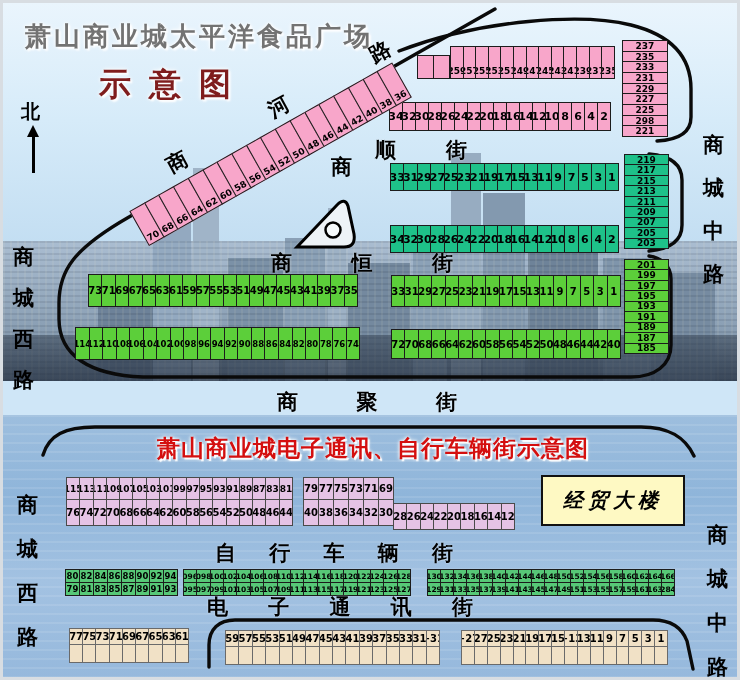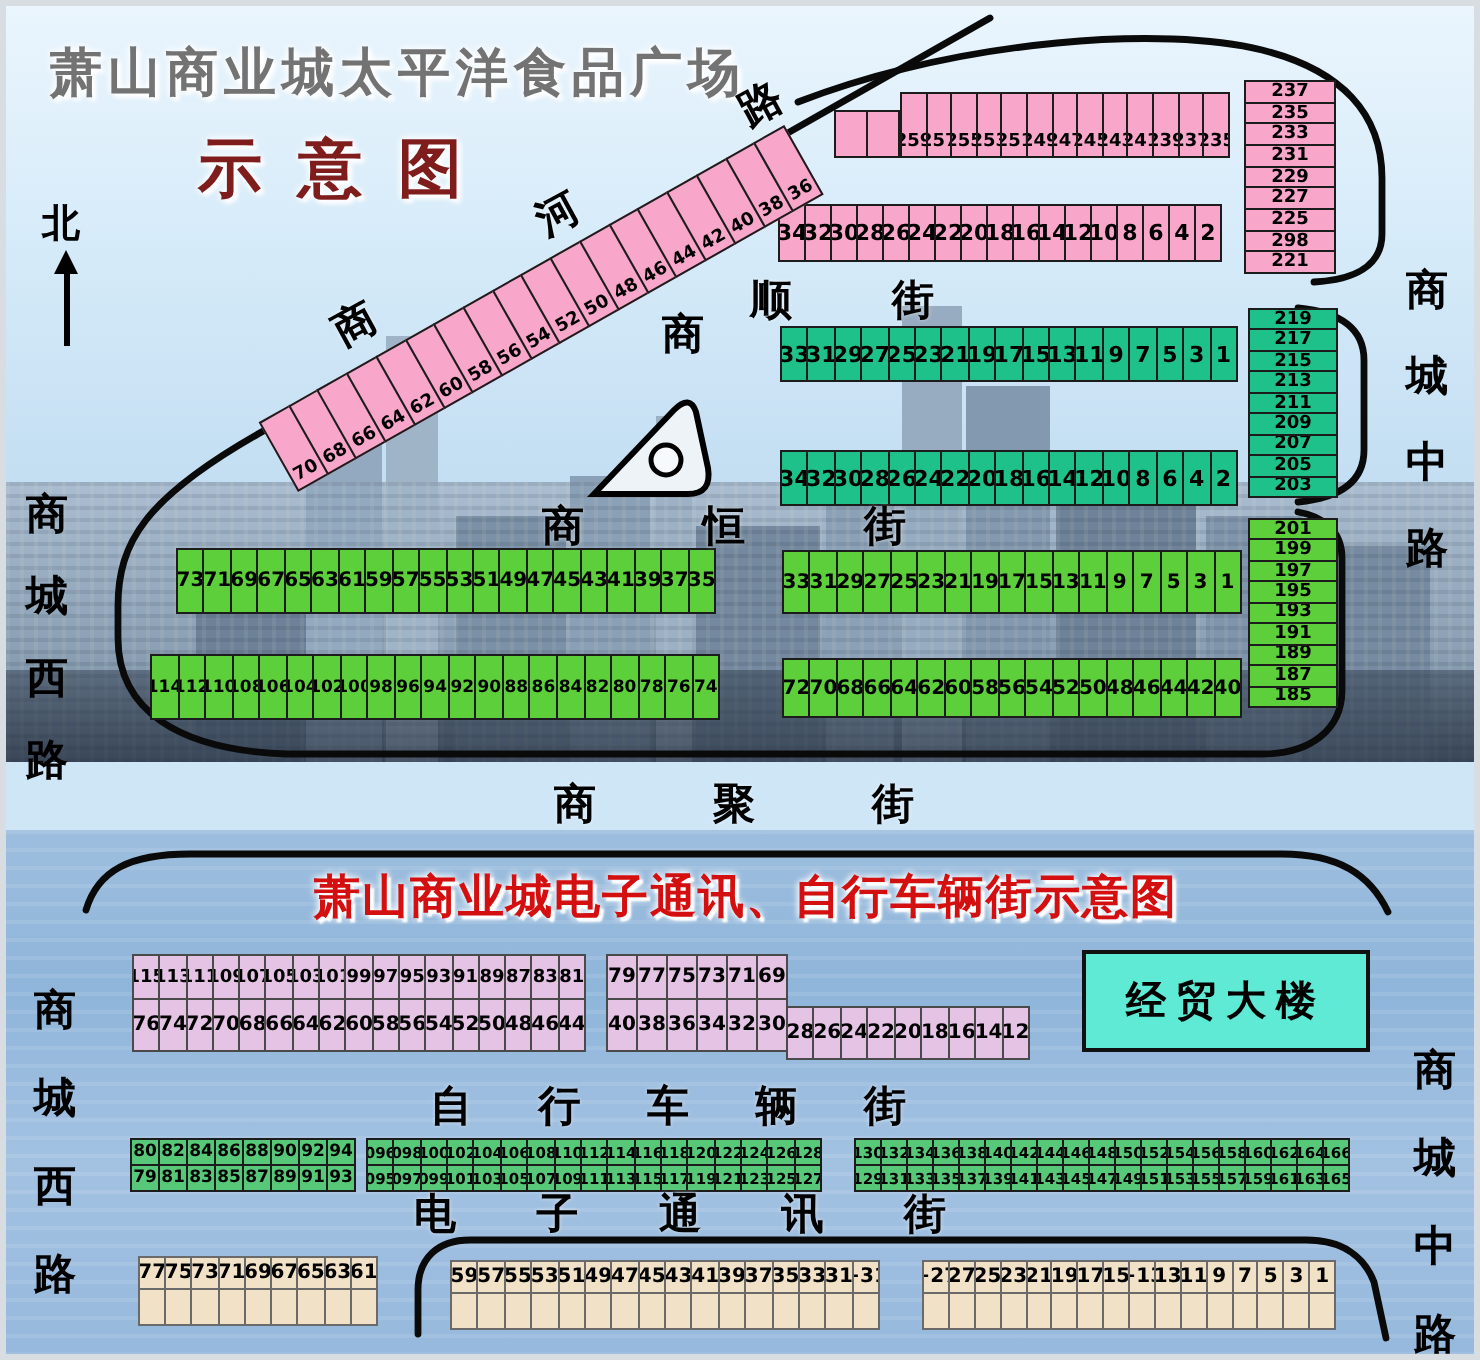--- a/index.html
+++ b/index.html
@@ -52,22 +52,22 @@
   .green .cell{background:#5ccf3a;}
   .purple .cell{background:#e5c3e5;border-color:#4a4a4a;}
   .bgreen .cell{background:#57c877;border-color:#1c1c1c;}
   .beige .cell{background:#f1e1c6;border-color:#6a6a6a;}
   .fs7 .cell{font-size:7.5px;} .fs8 .cell{font-size:8.5px;} .fs9 .cell{font-size:9px;}
   .fs10 .cell{font-size:10px;} .fs11 .cell{font-size:11px;}
   .bottomnum .cell{align-items:flex-end;padding-bottom:2px;}
   #diag{left:146px;top:203px;width:302px;height:40px;transform:rotate(-29.5deg);transform-origin:0 100%;}
   #diag .cell{align-items:flex-end;padding-bottom:1px;}
   #jingmao{position:absolute;left:538px;top:472px;width:140px;height:47px;z-index:5;
-    background:#5eead4;border:2px solid #111;display:flex;align-items:center;justify-content:center;
-    font-size:20px;font-weight:bold;letter-spacing:5px;color:#000;}
+    background:#fef9c3;border:2px solid #111;display:flex;align-items:center;justify-content:center;
+    font-size:20px;font-weight:bold;letter-spacing:5px;color:#000;font-style:italic;}
 </style>
 </head>
 <body>
 
 <div id="canvas">
 
   <div class="bg" id="sky"></div>
   <div class="bg" id="bband"></div>
   <div class="bld" style="left:95px;top:300px;width:60px;height:78px;background:#6d8299;"></div>
   <div class="bld" style="left:150px;top:215px;width:38px;height:163px;background:#93a9c0;"></div>
@@ -543,21 +543,21 @@
       <div class="cell">145</div>
       <div class="cell">147</div>
       <div class="cell">149</div>
       <div class="cell">151</div>
       <div class="cell">153</div>
       <div class="cell">155</div>
       <div class="cell">157</div>
       <div class="cell">159</div>
       <div class="cell">161</div>
       <div class="cell">163</div>
-      <div class="cell">165</div>
+      <div class="cell">284</div>
     </div>
 
   <div class="row beige fs10" style="left:66px;top:625px;width:120px;height:17px;">
       <div class="cell">77</div>
       <div class="cell">75</div>
       <div class="cell">73</div>
       <div class="cell">71</div>
       <div class="cell">69</div>
       <div class="cell">67</div>
       <div class="cell">65</div>

